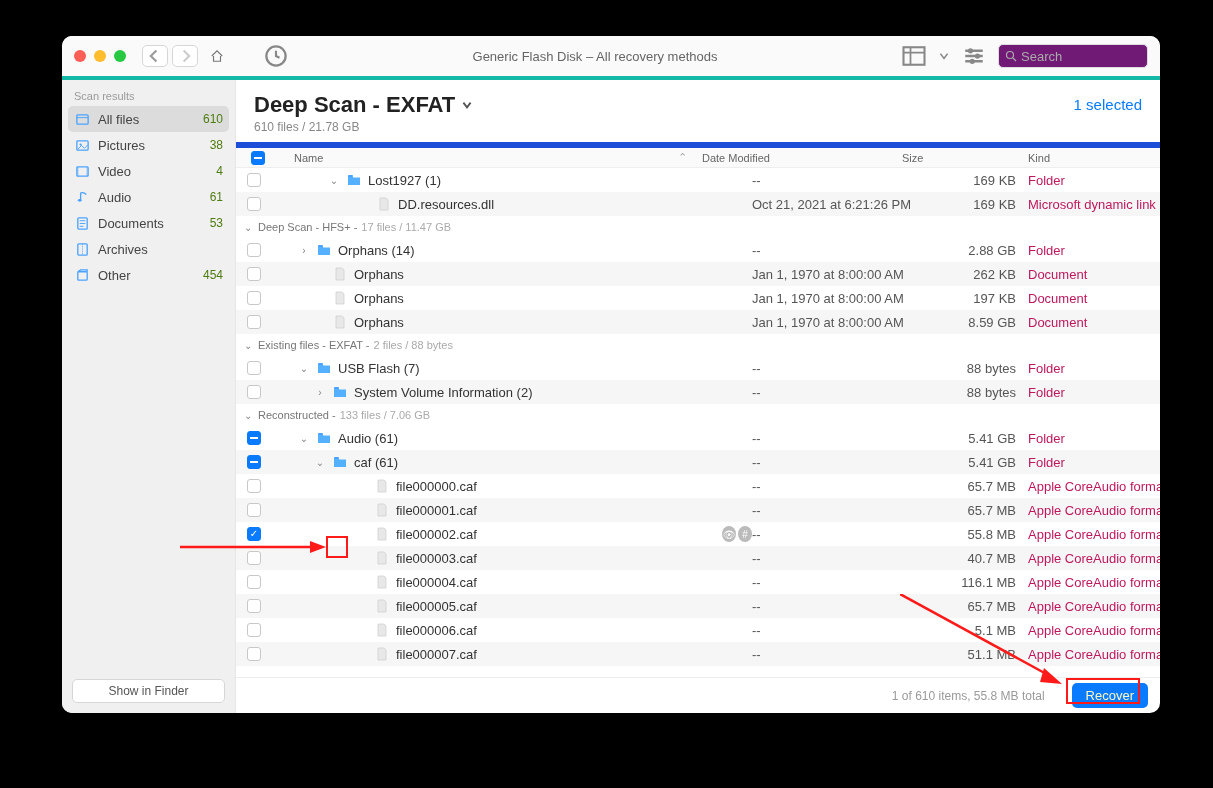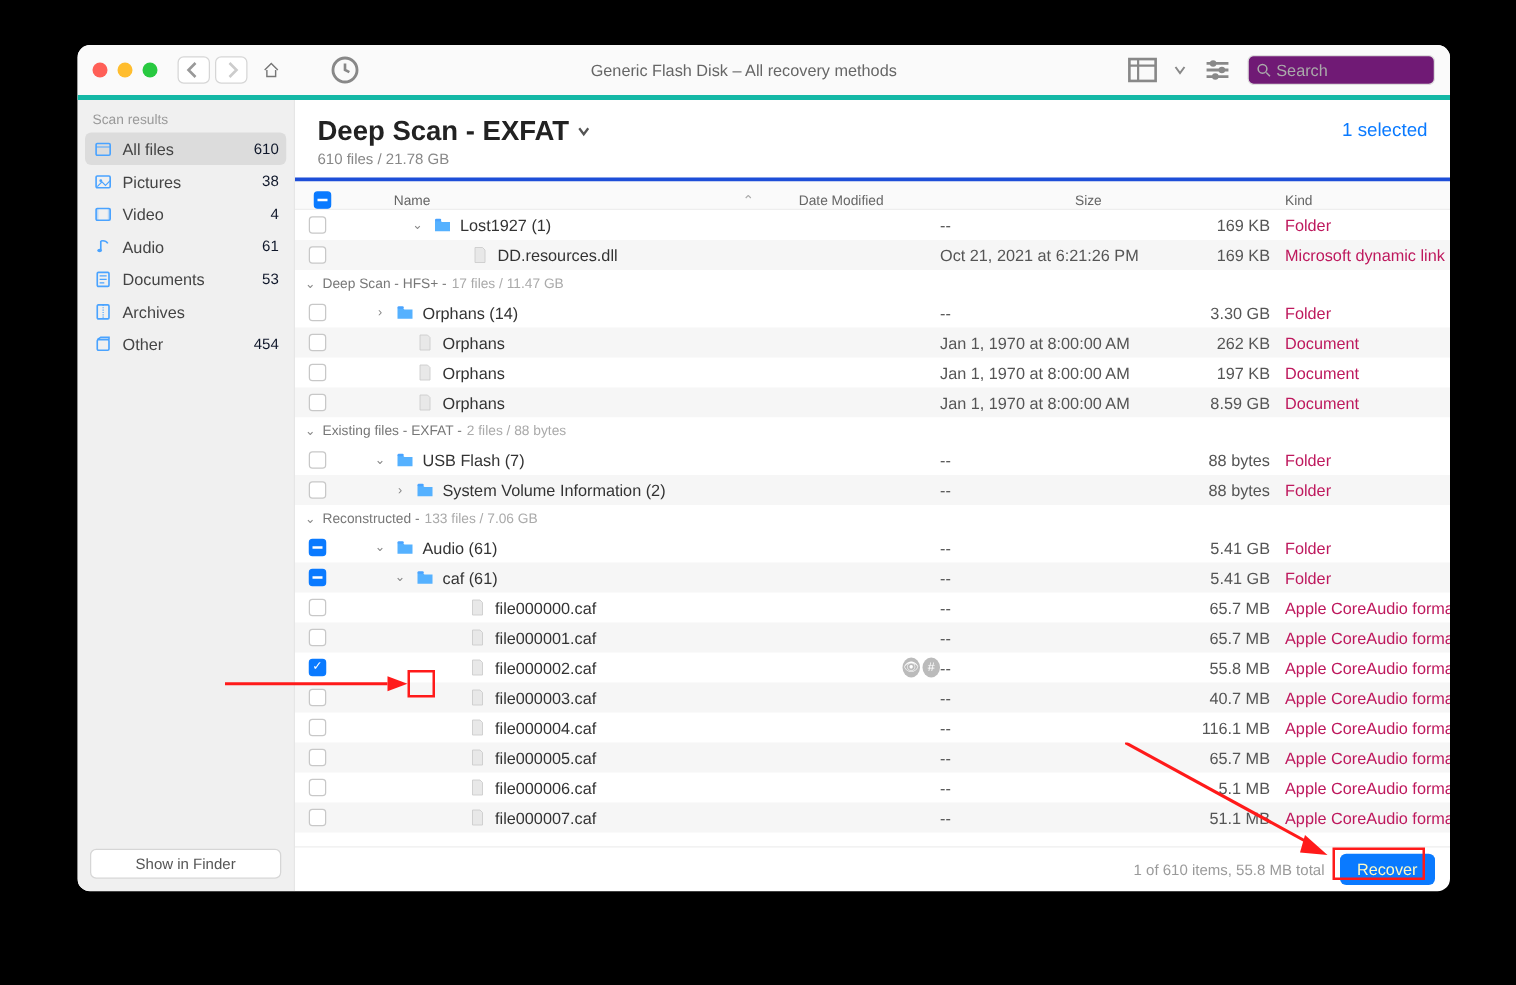--- a/index.html
+++ b/index.html
@@ -45,37 +45,37 @@
   }
   .sb-head { color:#9a9a9a; font-size:11px; padding:10px 12px 4px; }
   .sb-item {
     display:flex; align-items:center; padding:4px 12px; height:26px;
     color:#444; gap:8px;
   }
   .sb-item.active{background:#dcdcdc;border-radius:5px;margin:0 6px;padding:4px 6px;}
   .sb-icon{width:16px;height:16px;display:flex;align-items:center;justify-content:center;}
   .sb-icon svg{width:15px;height:15px;}
   .sb-label{flex:1;}
-  .sb-count{color:#0f172a;font-size:12px;}
+  .sb-count{color:#4d7c0f;font-size:12px;}
   .sb-footer{margin-top:auto;padding:10px;}
   .finderbtn{
     width:100%;height:24px;border:1px solid #d6d6d6;border-radius:5px;
     background:#fff;font-size:12px;color:#555;cursor:pointer;
   }
 
   .main{flex:1;display:flex;flex-direction:column;overflow:hidden;}
   .main-head{padding:12px 18px 8px;display:flex;align-items:flex-start;}
   .mh-left{flex:1;}
   .mh-title{font-size:22px;font-weight:700;color:#222;display:flex;align-items:center;gap:6px;}
   .mh-sub{font-size:12px;color:#888;margin-top:2px;}
   .mh-right{color:#0a7aff;font-size:15px;font-weight:500;padding-top:4px;}
 
   .cols{
-    display:flex;align-items:flex-end;height:26px;border-top:3px solid #1d4ed8;border-bottom:1px solid #eee;
-    font-size:11px;color:#666;padding-left:4px;background:#fafafa;gap:21px;
+    display:flex;align-items:center;height:26px;border-top:6px solid #1d4ed8;border-bottom:1px solid #eee;
+    font-size:11px;color:#666;padding-left:4px;background:#fafafa;
   }
   .c-chk{width:36px;display:flex;justify-content:center;}
   .c-name{flex:1;padding-left:18px;}
   .c-sort{width:24px;color:#aaa;}
   .c-date{width:200px;}
   .c-sizeval{width:70px;text-align:right;padding-right:6px;}
   .c-kind{width:138px;padding-left:6px;overflow:hidden;white-space:nowrap;}
 
   .rows{flex:1;overflow:hidden;}
   .row{display:flex;align-items:center;height:24px;font-size:13px;color:#333;}
@@ -102,21 +102,21 @@
   .fico.folder svg rect{fill:#4aa3ff;}
   .fico.file svg{fill:#cfcfcf;}
   .r-extra{width:30px;display:flex;gap:2px;color:#999;}
   .r-date{width:200px;color:#555;}
   .r-size{width:70px;text-align:right;color:#555;padding-right:6px;}
   .r-kind{width:138px;color:#be185d;padding-left:6px;overflow:hidden;white-space:nowrap;}
   .c-sizehead{width:50px;}
 
   .footer{
     height:36px;border-top:1px solid #eee;display:flex;align-items:center;
-    justify-content:flex-end;padding:0 12px;gap:12px;
+    justify-content:flex-end;padding:0 12px;gap:27px;
   }
   .footer .stat{color:#9a9a9a;font-size:12px;}
   .recoverbtn{
     background:#0a7aff;color:#fef9c3;border:none;border-radius:5px;
     padding:5px 14px;font-size:13px;cursor:pointer;
   }
 
   .annot-box{position:absolute;border:2px solid #ff1a1a;pointer-events:none;}
   .annot-arrow{position:absolute;pointer-events:none;}
   .annot-arrow line{stroke:#ff1a1a;stroke-width:2.5;}
@@ -354,21 +354,21 @@
       <span class="fico folder">
                 <svg viewBox="0 0 16 16">
                   <path d="M2 4 H6 L7.5 5.5 H14 V13 H2 Z" fill="#55b1ff"></path>
                   <rect x="2" y="3" width="5" height="2" rx="1" fill="#3d95e8"></rect>
                 </svg>
               </span>
       <span>Orphans (14)</span>
     </div>
     <div class="r-extra"></div>
     <div class="r-date">--</div>
-    <div class="r-size">3.30 GB</div>
+    <div class="r-size">2.88 GB</div>
     <div class="r-kind">Folder</div>
           </div>
           <div class="row alt">
     <div class="r-chk">
               <div class="chk"></div>
             </div>
     <div class="r-name">
       <span class="pad" style="width:36px"></span>
       <span class="disclose"></span>
       <span class="fico file">

